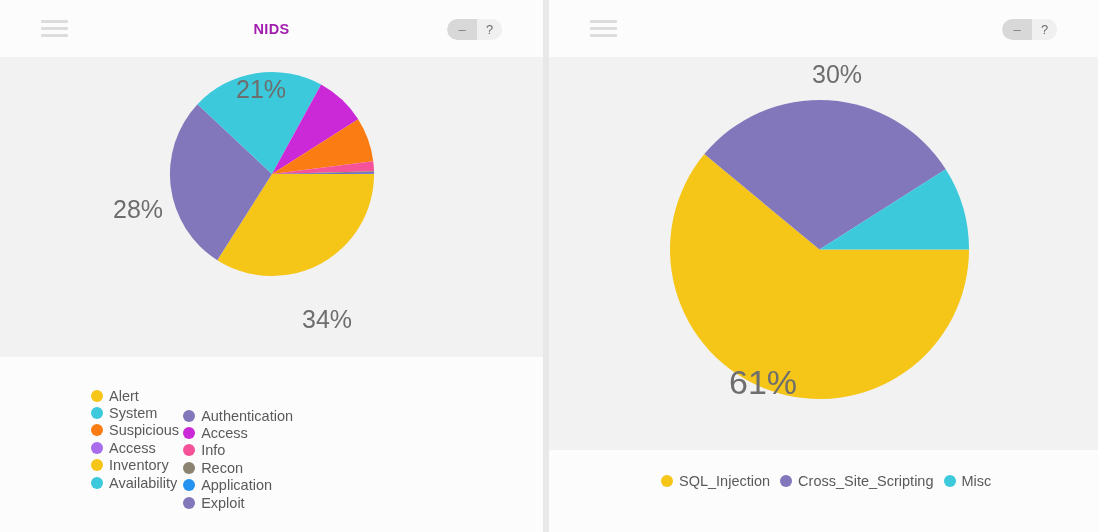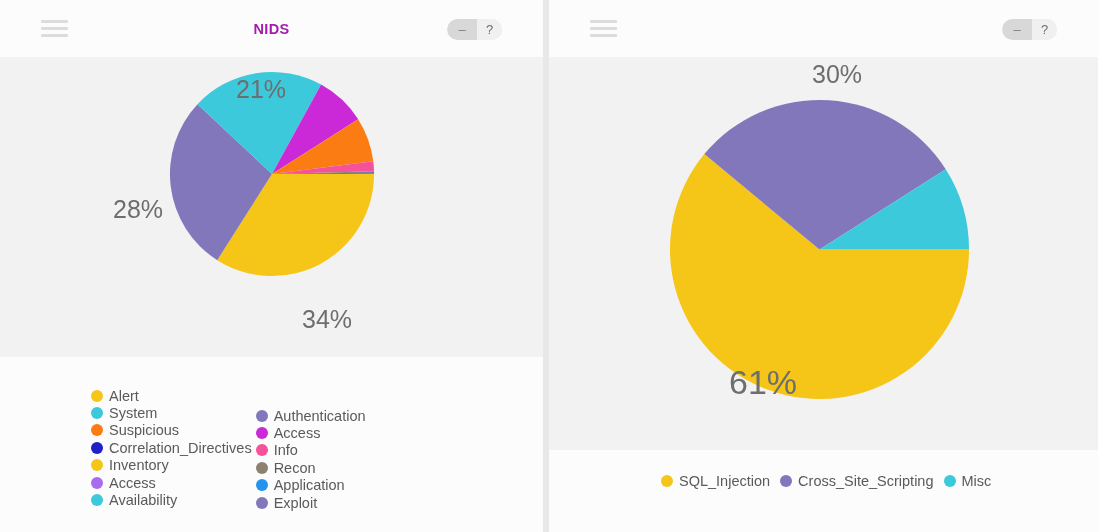--- a/index.html
+++ b/index.html
@@ -206,30 +206,26 @@
           </div>
           <div class="legend-item">
             <span class="legend-dot" style="background:#3bc9db"></span>
             <span class="legend-label">System</span>
           </div>
           <div class="legend-item">
             <span class="legend-dot" style="background:#fb7c13"></span>
             <span class="legend-label">Suspicious</span>
           </div>
           <div class="legend-item">
-            <span class="legend-dot" style="background:#2020c8"></span>
-            <span class="legend-label">Correlation_Directives</span>
+            <span class="legend-dot" style="background:#a96ced"></span>
+            <span class="legend-label">Access</span>
           </div>
           <div class="legend-item">
             <span class="legend-dot" style="background:#f5c518"></span>
             <span class="legend-label">Inventory</span>
-          </div>
-          <div class="legend-item">
-            <span class="legend-dot" style="background:#a96ced"></span>
-            <span class="legend-label">Access</span>
           </div>
           <div class="legend-item">
             <span class="legend-dot" style="background:#3bc9db"></span>
             <span class="legend-label">Availability</span>
           </div>
         </div>
         <div class="legend-col legend-col-2">
           <div class="legend-item">
             <span class="legend-dot" style="background:#8377bb"></span>
             <span class="legend-label">Authentication</span>

